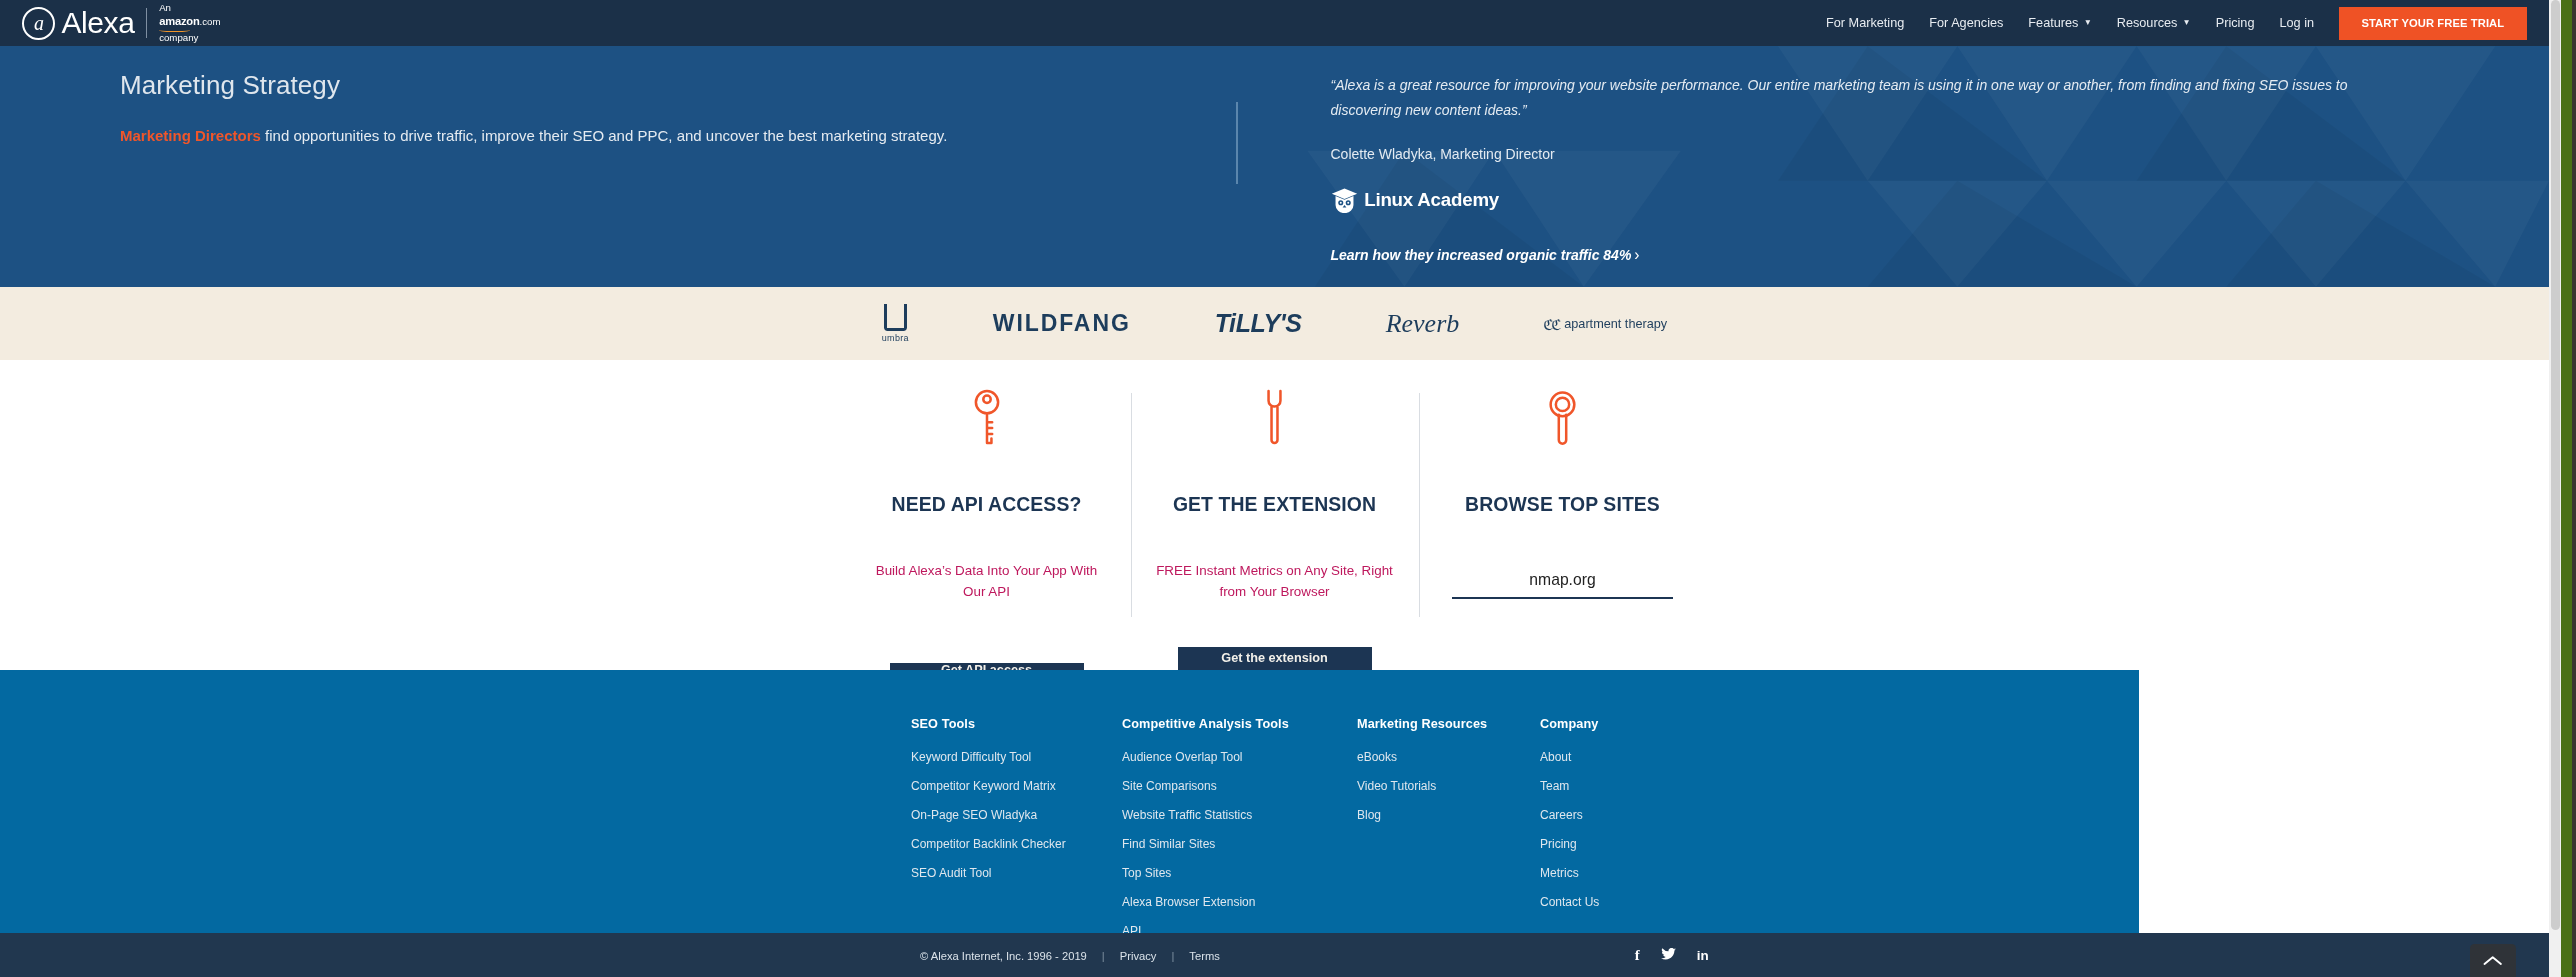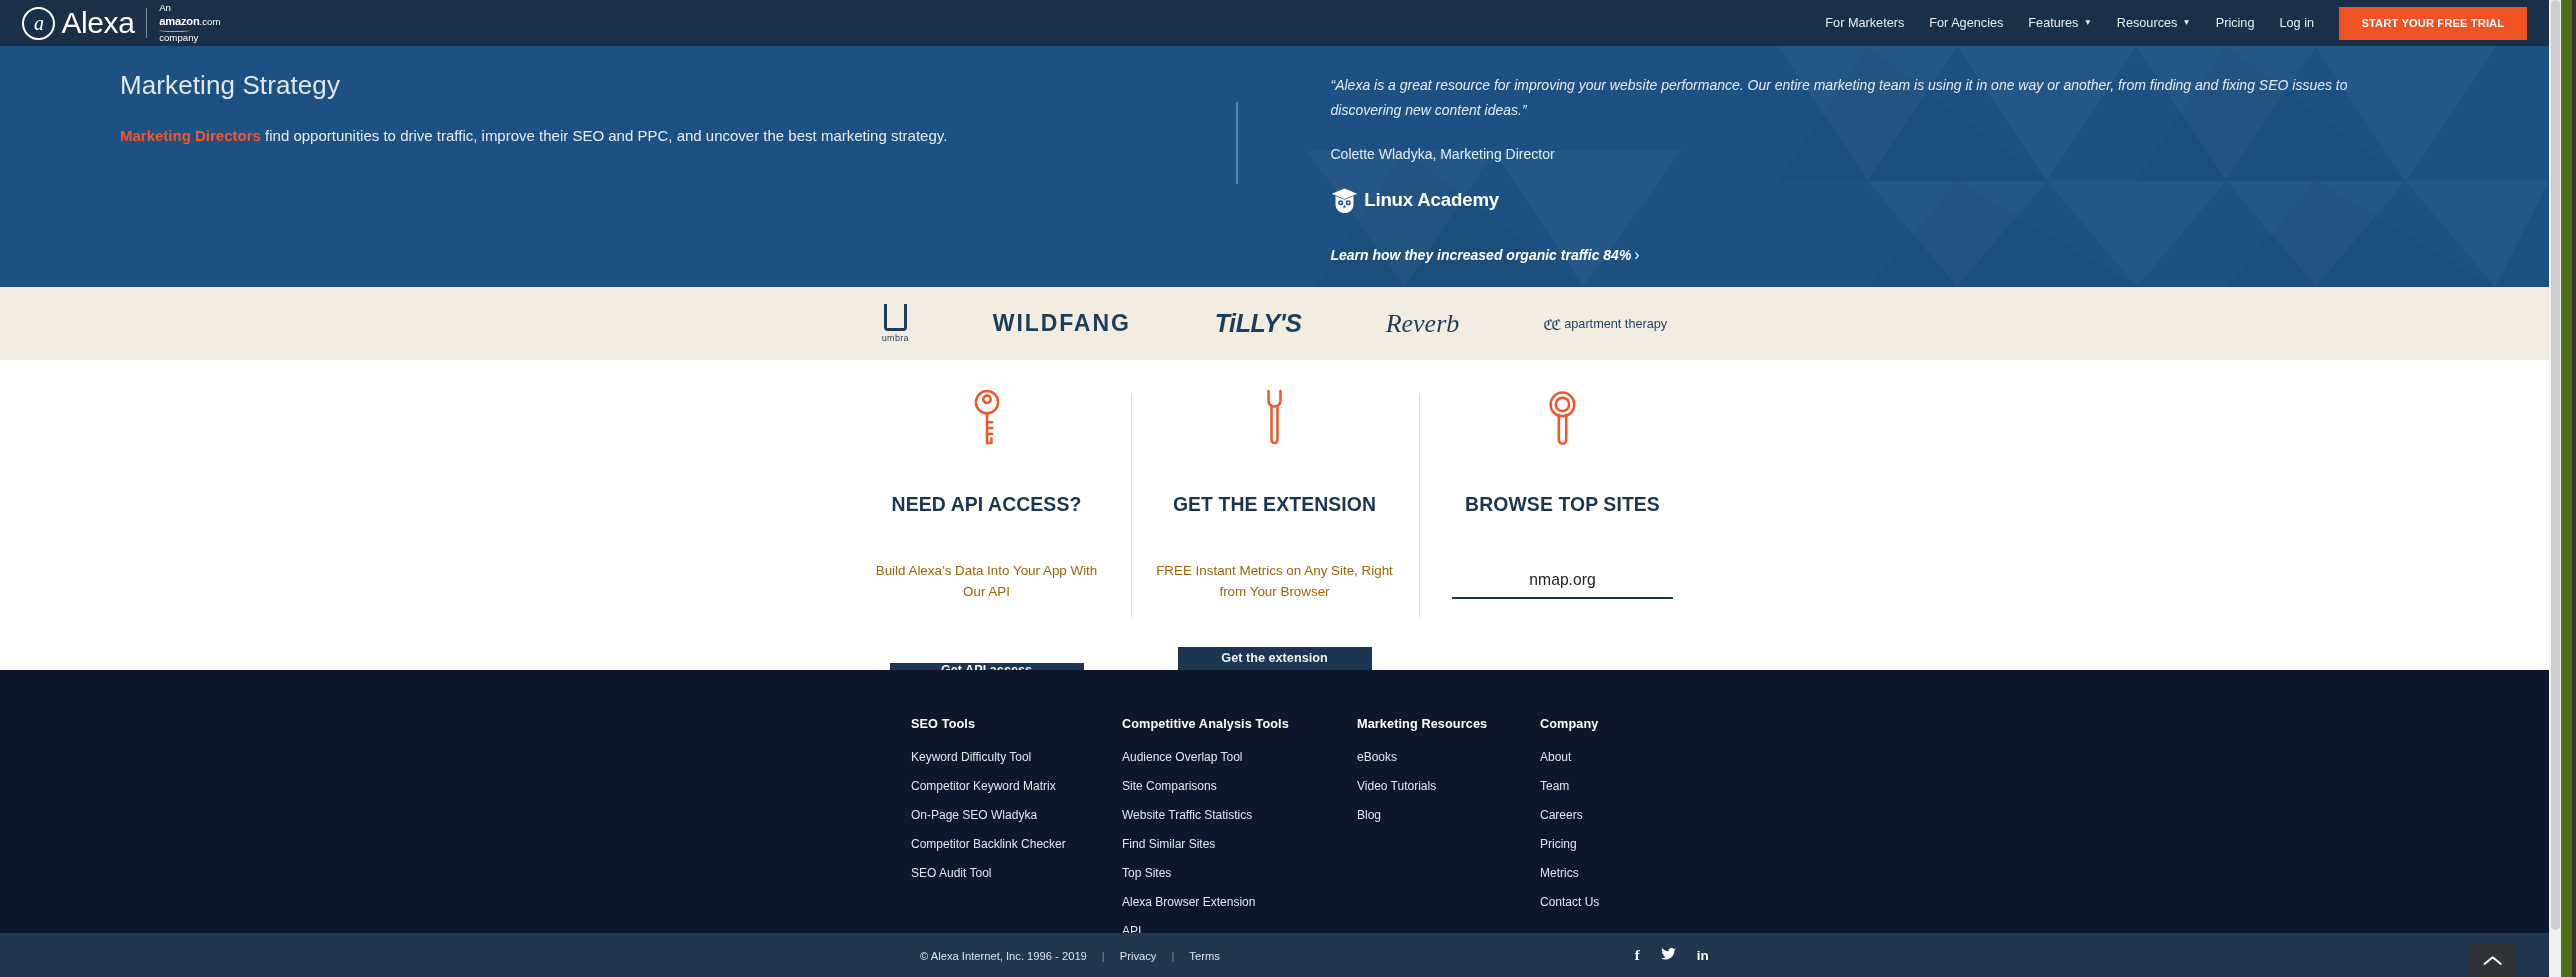--- a/index.html
+++ b/index.html
@@ -111,41 +111,41 @@
   .card + .card::before {
     content:""; position:absolute; left:0; top:4.5px;
     width:0.7px; height:224px; background:#d9dde2;
   }
   .card-icon { height:61px; display:flex; align-items:flex-end; justify-content:center; }
   .card-title {
     color:#1c3553; font-size:19.4px; font-weight:bold; margin-top:19.4px;
     text-align:center; letter-spacing:0.1px; white-space:nowrap;
   }
   .card-desc {
-    color:#a16207; font-size:13.4px; line-height:1.55; margin-top:16.4px;
+    color:#be185d; font-size:13.4px; line-height:1.55; margin-top:16.4px;
     text-align:center;
   }
   .card-btn {
     background:#1c3553; color:#f2f0ea; font-size:12.7px; font-weight:bold;
     border:none; width:194px; height:34px; cursor:pointer;
     font-family:inherit; display:flex; align-items:center; justify-content:center;
   }
   .card1 .card-btn { margin-top:33px; }
   .card2 .card-btn { margin-top:16.4px; }
   .site-input {
     width:221px; margin-top:27px; border:none; border-bottom:2.2px solid #1c3553;
     background:transparent; text-align:center; font-size:15.7px; color:#222;
     font-family:inherit; padding-bottom:7.5px; outline:none;
   }
   .card3 .card-btn { margin-top:47px; width:221px; }
 
   
   .footer {
-    position:absolute; left:0; top:670px; width:2549px; height:263px;
-    background:#0f172a;
+    position:absolute; left:0; top:670px; width:2139px; height:263px;
+    background:#0369a1;
   }
   .footer-cols {
     display:flex; padding:47px 0 0 911px; gap:0;
   }
   .fcol { width:0; }
   .fcol-seo { width:211px; }
   .fcol-cat { width:235px; }
   .fcol-mkt { width:183px; }
   .fcol-co { width:183px; }
   .fcol h4 {
@@ -206,21 +206,21 @@
         <div>
           <span class="amz">amazon</span><span>.com</span>
           <span class="amz-smile"></span>
         </div>
         <div>company</div>
       </div>
     </div>
 
     <div class="nav-right">
       <div class="nav-link">
-        <span>For Marketers</span>
+        <span>For Marketing</span>
       </div>
       <div class="nav-link">
         <span>For Agencies</span>
       </div>
       <div class="nav-link">
         <span>Features</span>
         <span class="caret">▼</span>
       </div>
       <div class="nav-link">
         <span>Resources</span>

